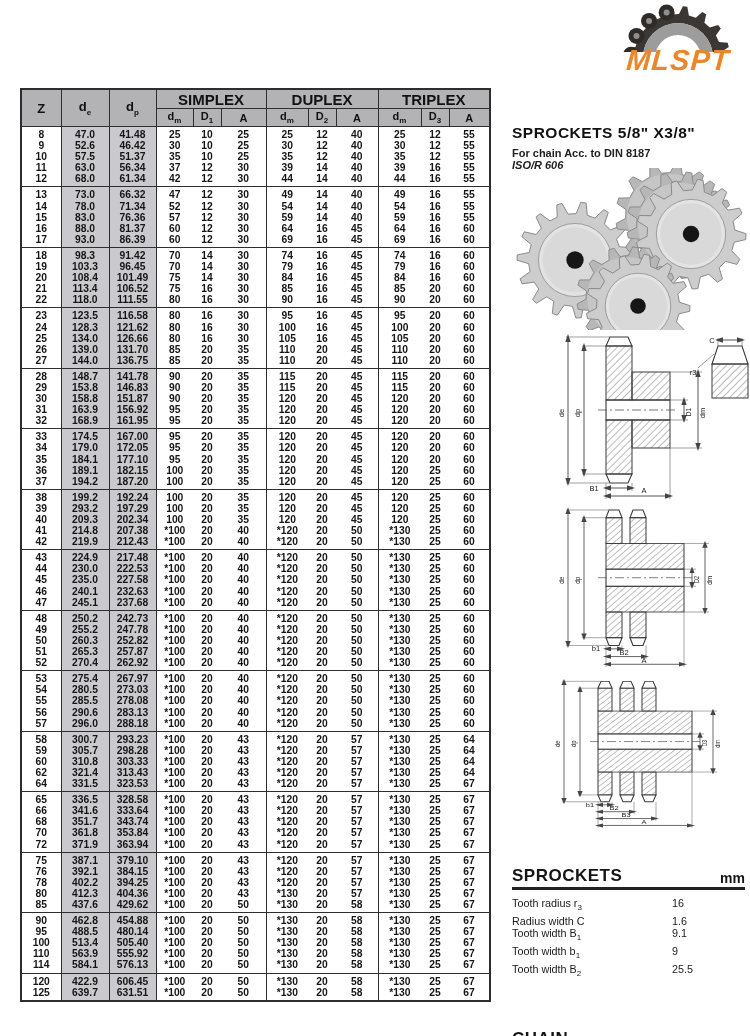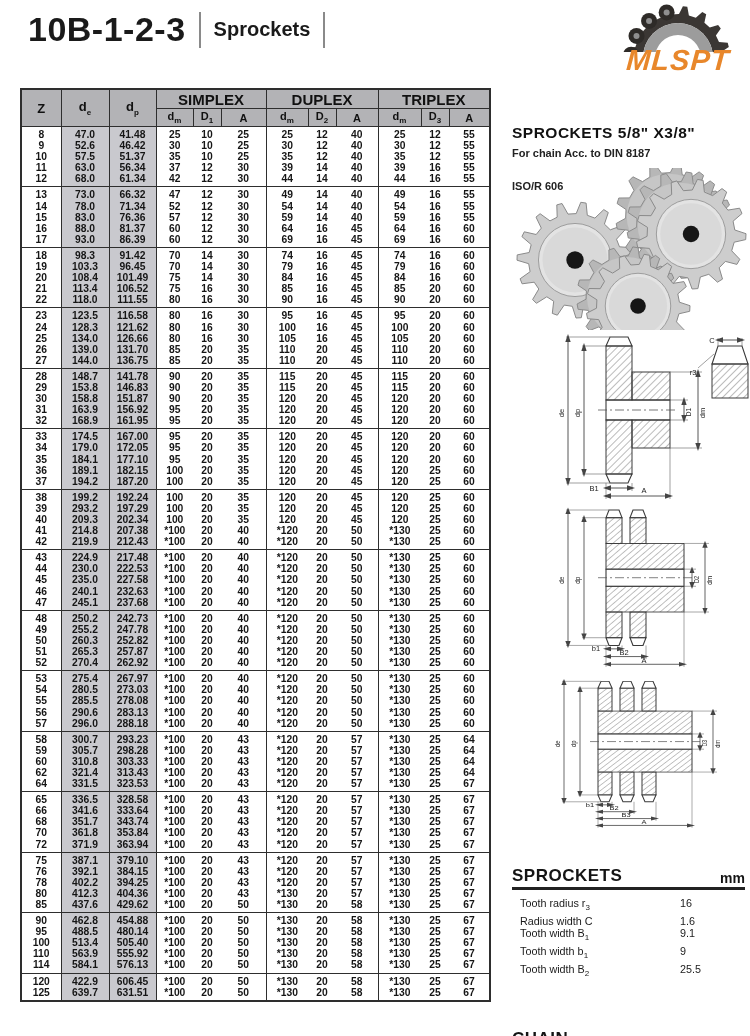--- a/index.html
+++ b/index.html
@@ -28,54 +28,48 @@
   table.dims tbody{border-bottom:1.2px solid #2e2e2e;}
   table.dims tbody tr:first-child td{padding-top:2px;}
   table.dims tbody tr:last-child td{padding-bottom:2px;}
   td.bl{border-left:1px solid #2e2e2e;}
   td.sh{background:#c9c9ce;}
   sub{font-size:8px;}
   
   .rp-heading{position:absolute;left:512px;top:124px;font-size:15.5px;font-weight:bold;
               letter-spacing:.5px;color:#111;}
   .rp-line{position:absolute;left:512px;font-size:11px;font-weight:bold;color:#222;}
-  .rp-l1{top:147px;text-align:center;} .rp-l2{top:180px;}
+  .rp-l1{top:147px;text-align:center;} .rp-l2{top:159px;font-style:italic;}
   .photos{position:absolute;left:505px;top:168px;}
   .dg{position:absolute;}
   .dg1{left:552px;top:334px;}
   .dg2{left:552px;top:504px;}
   .dg3{left:552px;top:676px;}
   .ol{fill:#fff;stroke:#3a3a3a;stroke-width:1.1;}
   .ht{fill:url(#hat);stroke:#3a3a3a;stroke-width:1;}
   .dim{stroke:#444;stroke-width:.9;}
   .ext{stroke:#777;stroke-width:.7;}
   .cl{stroke:#555;stroke-width:.8;stroke-dasharray:9 3 2 3;}
   text.lb{font-family:"Liberation Sans",sans-serif;font-size:7.5px;fill:#222;text-anchor:middle;}
   
   .specs{position:absolute;left:512px;top:830px;width:233px;}
   .spec-title{display:flex;justify-content:space-between;align-items:flex-end;
               border-bottom:3px solid #222;padding-bottom:1px;margin-bottom:7px;}
   .spec-title .t{font-size:17px;font-weight:bold;letter-spacing:.5px;}
   .spec-title .u{font-size:14px;font-weight:bold;margin-top:40px;}
   .spec-row{display:flex;font-size:10.8px;line-height:12.6px;color:#1b1b1b;}
-  .spec-row .l{flex:0 0 160px;margin-left:8px;}
+  .spec-row .l{flex:0 0 160px;}
   .spec-row .v{flex:1;}
   .spec-sec{margin-bottom:12px;}
 </style>
 </head>
 <body>
 
 <div class="page">
 
-  <div class="hdr">
-    <span class="title">10B-1-2-3</span>
-    <span class="vbar"></span>
-    <span class="subtitle">Sprockets</span>
-    <span class="vbar"></span>
-  </div>
 
   <div class="logo">
     <svg id="logo-svg" width="132" height="50" viewBox="6 32 132 50">
         <polygon points="73.0,44.0 76.9,36.2 81.3,36.8 82.9,45.4 89.8,47.8 96.3,42.0 100.2,44.3 98.4,52.8 103.8,57.6 112.1,54.9 114.8,58.4 109.9,65.6 113.0,72.1 121.7,72.7 122.8,77.1 115.6,81.8 116.0,89.0 123.8,92.9 123.2,97.3 114.6,98.9 112.2,105.8 118.0,112.3 115.7,116.2 107.2,114.4 102.4,119.8 105.1,128.1 101.6,130.8 94.4,125.9 87.9,129.0 87.3,137.7 82.9,138.8 78.2,131.6 71.0,132.0 67.1,139.8 62.7,139.2 61.1,130.6 54.2,128.2 47.7,134.0 43.8,131.7 45.6,123.2 40.2,118.4 31.9,121.1 29.2,117.6 34.1,110.4 31.0,103.9 22.3,103.3 21.2,98.9 28.4,94.2 28.0,87.0 20.2,83.1 20.8,78.7 29.4,77.1 31.8,70.2 26.0,63.7 28.3,59.8 36.8,61.6 41.6,56.2 38.9,47.9 42.4,45.2 49.6,50.1 56.1,47.0 56.7,38.3 61.1,37.2 65.8,44.4 " fill="#3b3734"></polygon>
         <circle cx="72" cy="88" r="35" fill="#ffffff"></circle>
         <path d="M37,88 A35,35 0 0 1 107,88 L95,88 A23,23 0 0 0 49,88 Z" fill="#9c9c9c"></path>
         <circle cx="25.11448963778826" cy="84.7214457340261" r="8" fill="#2e2b28"></circle>
         <circle cx="25.11448963778826" cy="84.7214457340261" r="3" fill="#8f8f8f"></circle>
         <circle cx="30.501463135630445" cy="65.93483654906312" r="8" fill="#2e2b28"></circle>
         <circle cx="30.501463135630445" cy="65.93483654906312" r="3" fill="#8f8f8f"></circle>

